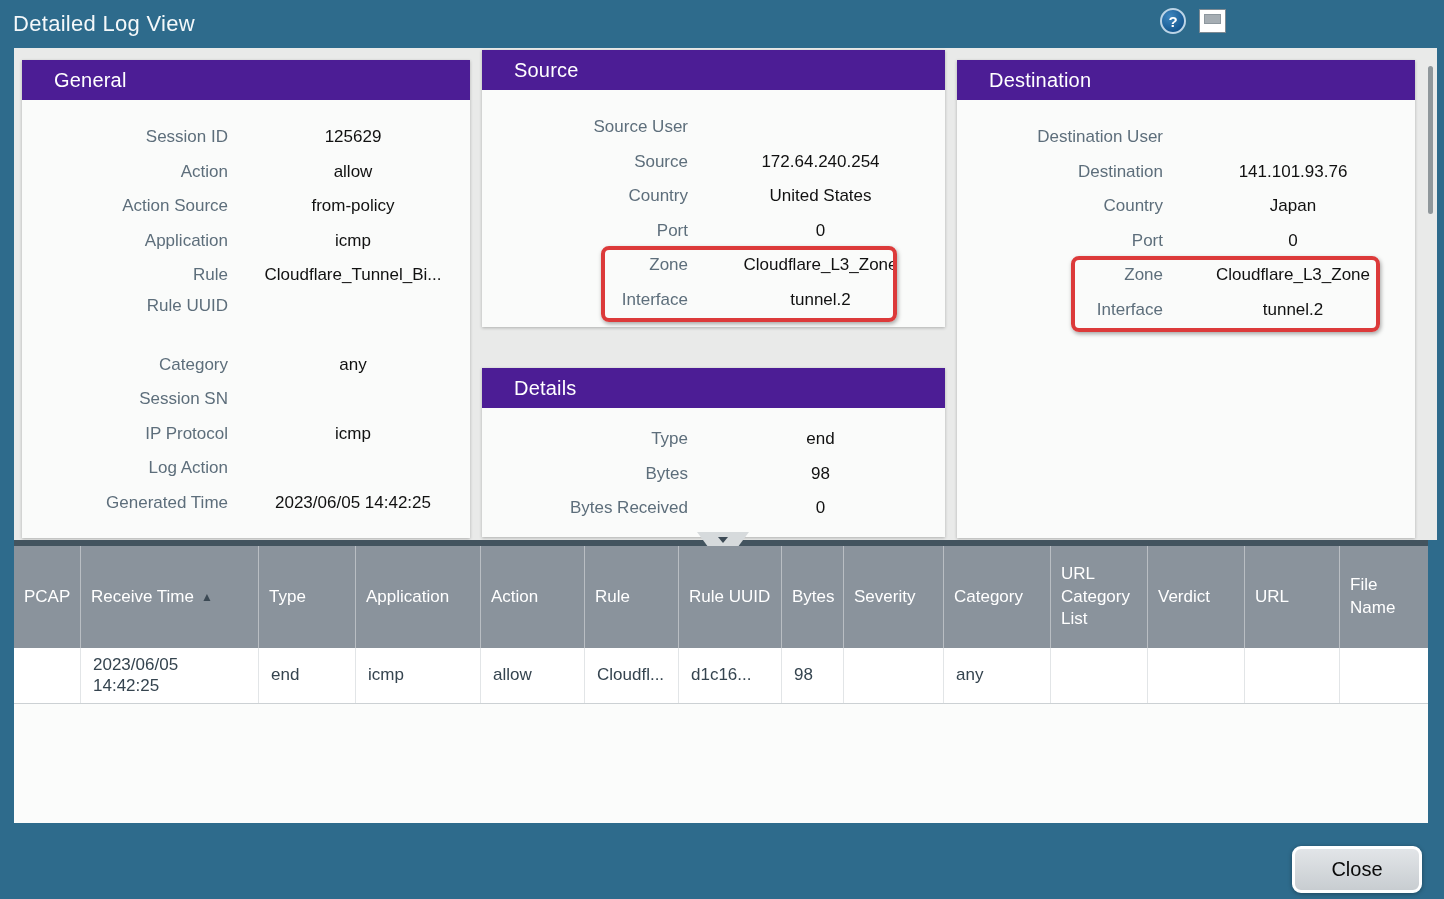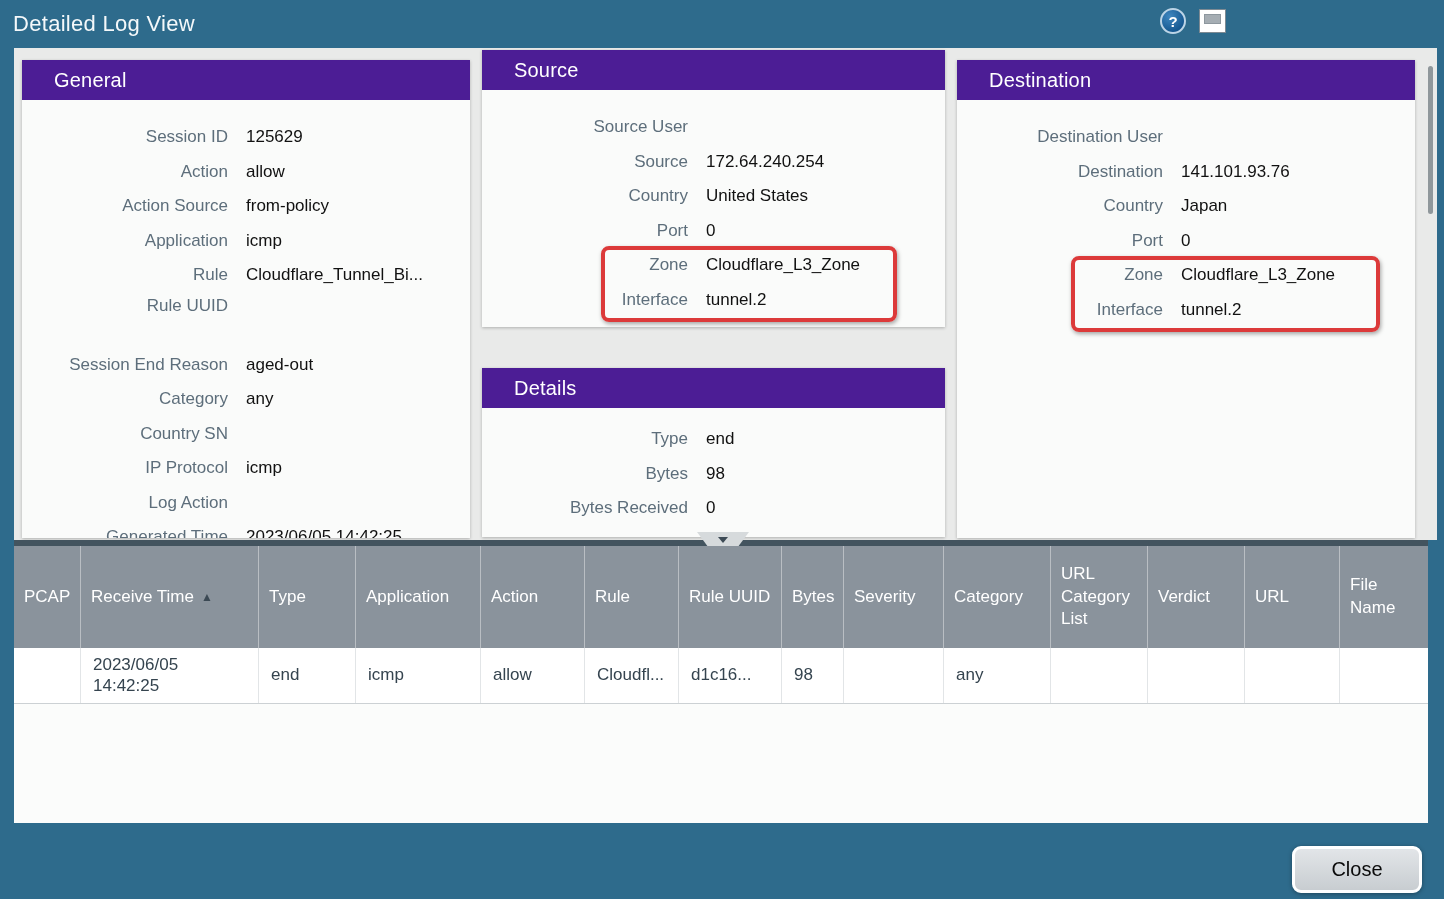--- a/index.html
+++ b/index.html
@@ -22,21 +22,21 @@
   .upper { position:absolute; left:14px; top:48px; width:1423px; height:492px;
            background:#e9eae9; overflow:hidden; }
   .panel { position:absolute; background:#fafbfa; box-shadow:0 1px 3px rgba(0,0,0,.25); overflow:hidden; }
   .panel-hd { height:40px; background:#4c1d95; color:#fff; font-size:20px; font-weight:400;
               display:flex; align-items:center; padding-left:32px; letter-spacing:.2px; }
   .panel-bd { position:relative; padding-top:20px; }
   .frow { display:flex; height:34.5px; align-items:center; font-size:17px; }
   .frow.tall { height:55px; align-items:flex-start; padding-top:3px; }
   .flabel { width:206px; text-align:right; color:#5d6e7b; flex:0 0 206px; }
   .fvalue { margin-left:18px; color:#111; flex:1; padding-right:10px;
-            word-break:break-all; line-height:1.2; }
+            word-break:break-all; line-height:1.2;text-align:center; }
   .p-general { left:8px;  top:12px; width:448px; height:478px; }
   .p-source  { left:468px; top:2px; width:463px; height:277px; }
   .p-details { left:468px; top:320px; width:463px; height:169px; }
   .p-details .panel-bd { padding-top:14px; }
   .p-dest    { left:943px; top:12px; width:458px; height:478px; }
   .red-box { position:absolute; border:4px solid #dc3a3a; border-radius:8px;
              box-shadow:1px 2px 4px rgba(0,0,0,.35); pointer-events:none; }
   .red-src  { left:119px; top:196px; width:296px; height:76px; }
   .red-dst  { left:114px; top:196px; width:309px; height:76px; }
   .scroll-thumb { position:absolute; right:4px; top:18px; width:5px; height:148px;
@@ -106,29 +106,25 @@
           <span class="fvalue">icmp</span>
         </div>
       <div class="frow">
           <span class="flabel">Rule</span>
           <span class="fvalue">Cloudflare_Tunnel_Bi...</span>
         </div>
       <div class="frow tall">
           <span class="flabel">Rule UUID</span>
         </div>
       <div class="frow">
-          <span class="flabel">Session End Reason</span>
-          <span class="fvalue">aged-out</span>
-        </div>
-      <div class="frow">
           <span class="flabel">Category</span>
           <span class="fvalue">any</span>
         </div>
       <div class="frow">
-          <span class="flabel">Country SN</span>
+          <span class="flabel">Session SN</span>
           <span class="fvalue"></span>
         </div>
       <div class="frow">
           <span class="flabel">IP Protocol</span>
           <span class="fvalue">icmp</span>
         </div>
       <div class="frow">
           <span class="flabel">Log Action</span>
           <span class="fvalue"></span>
         </div>

